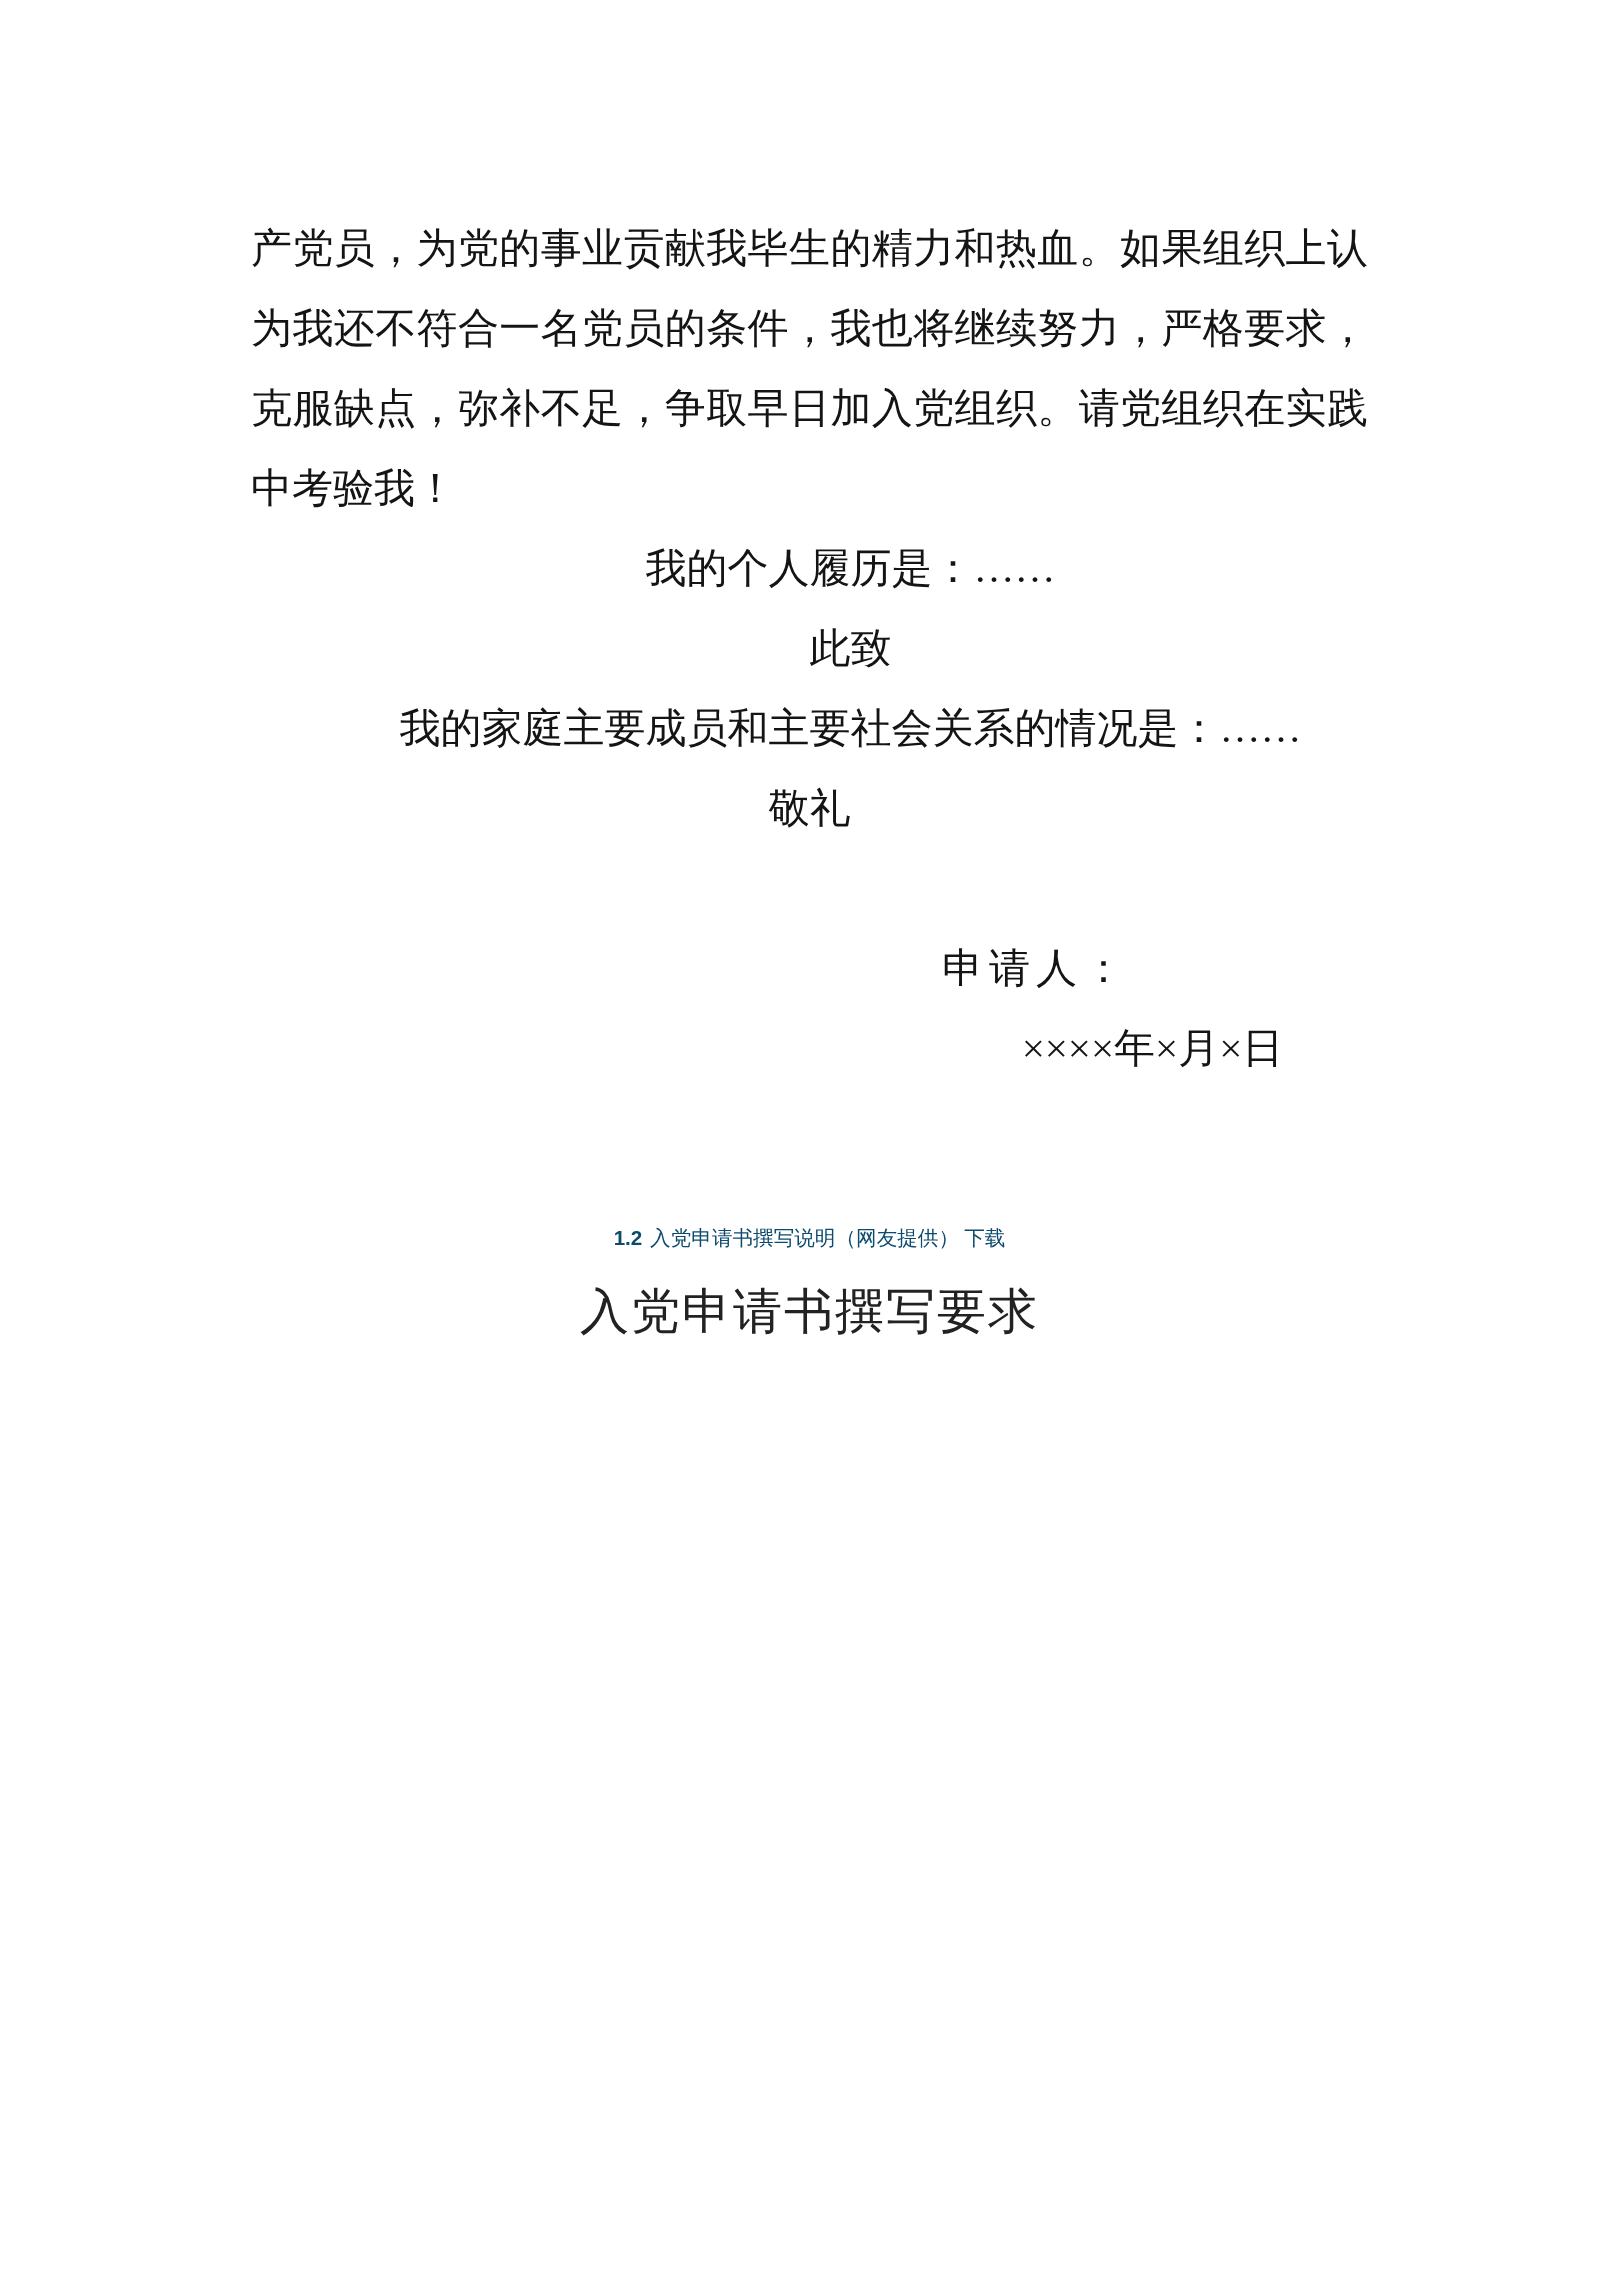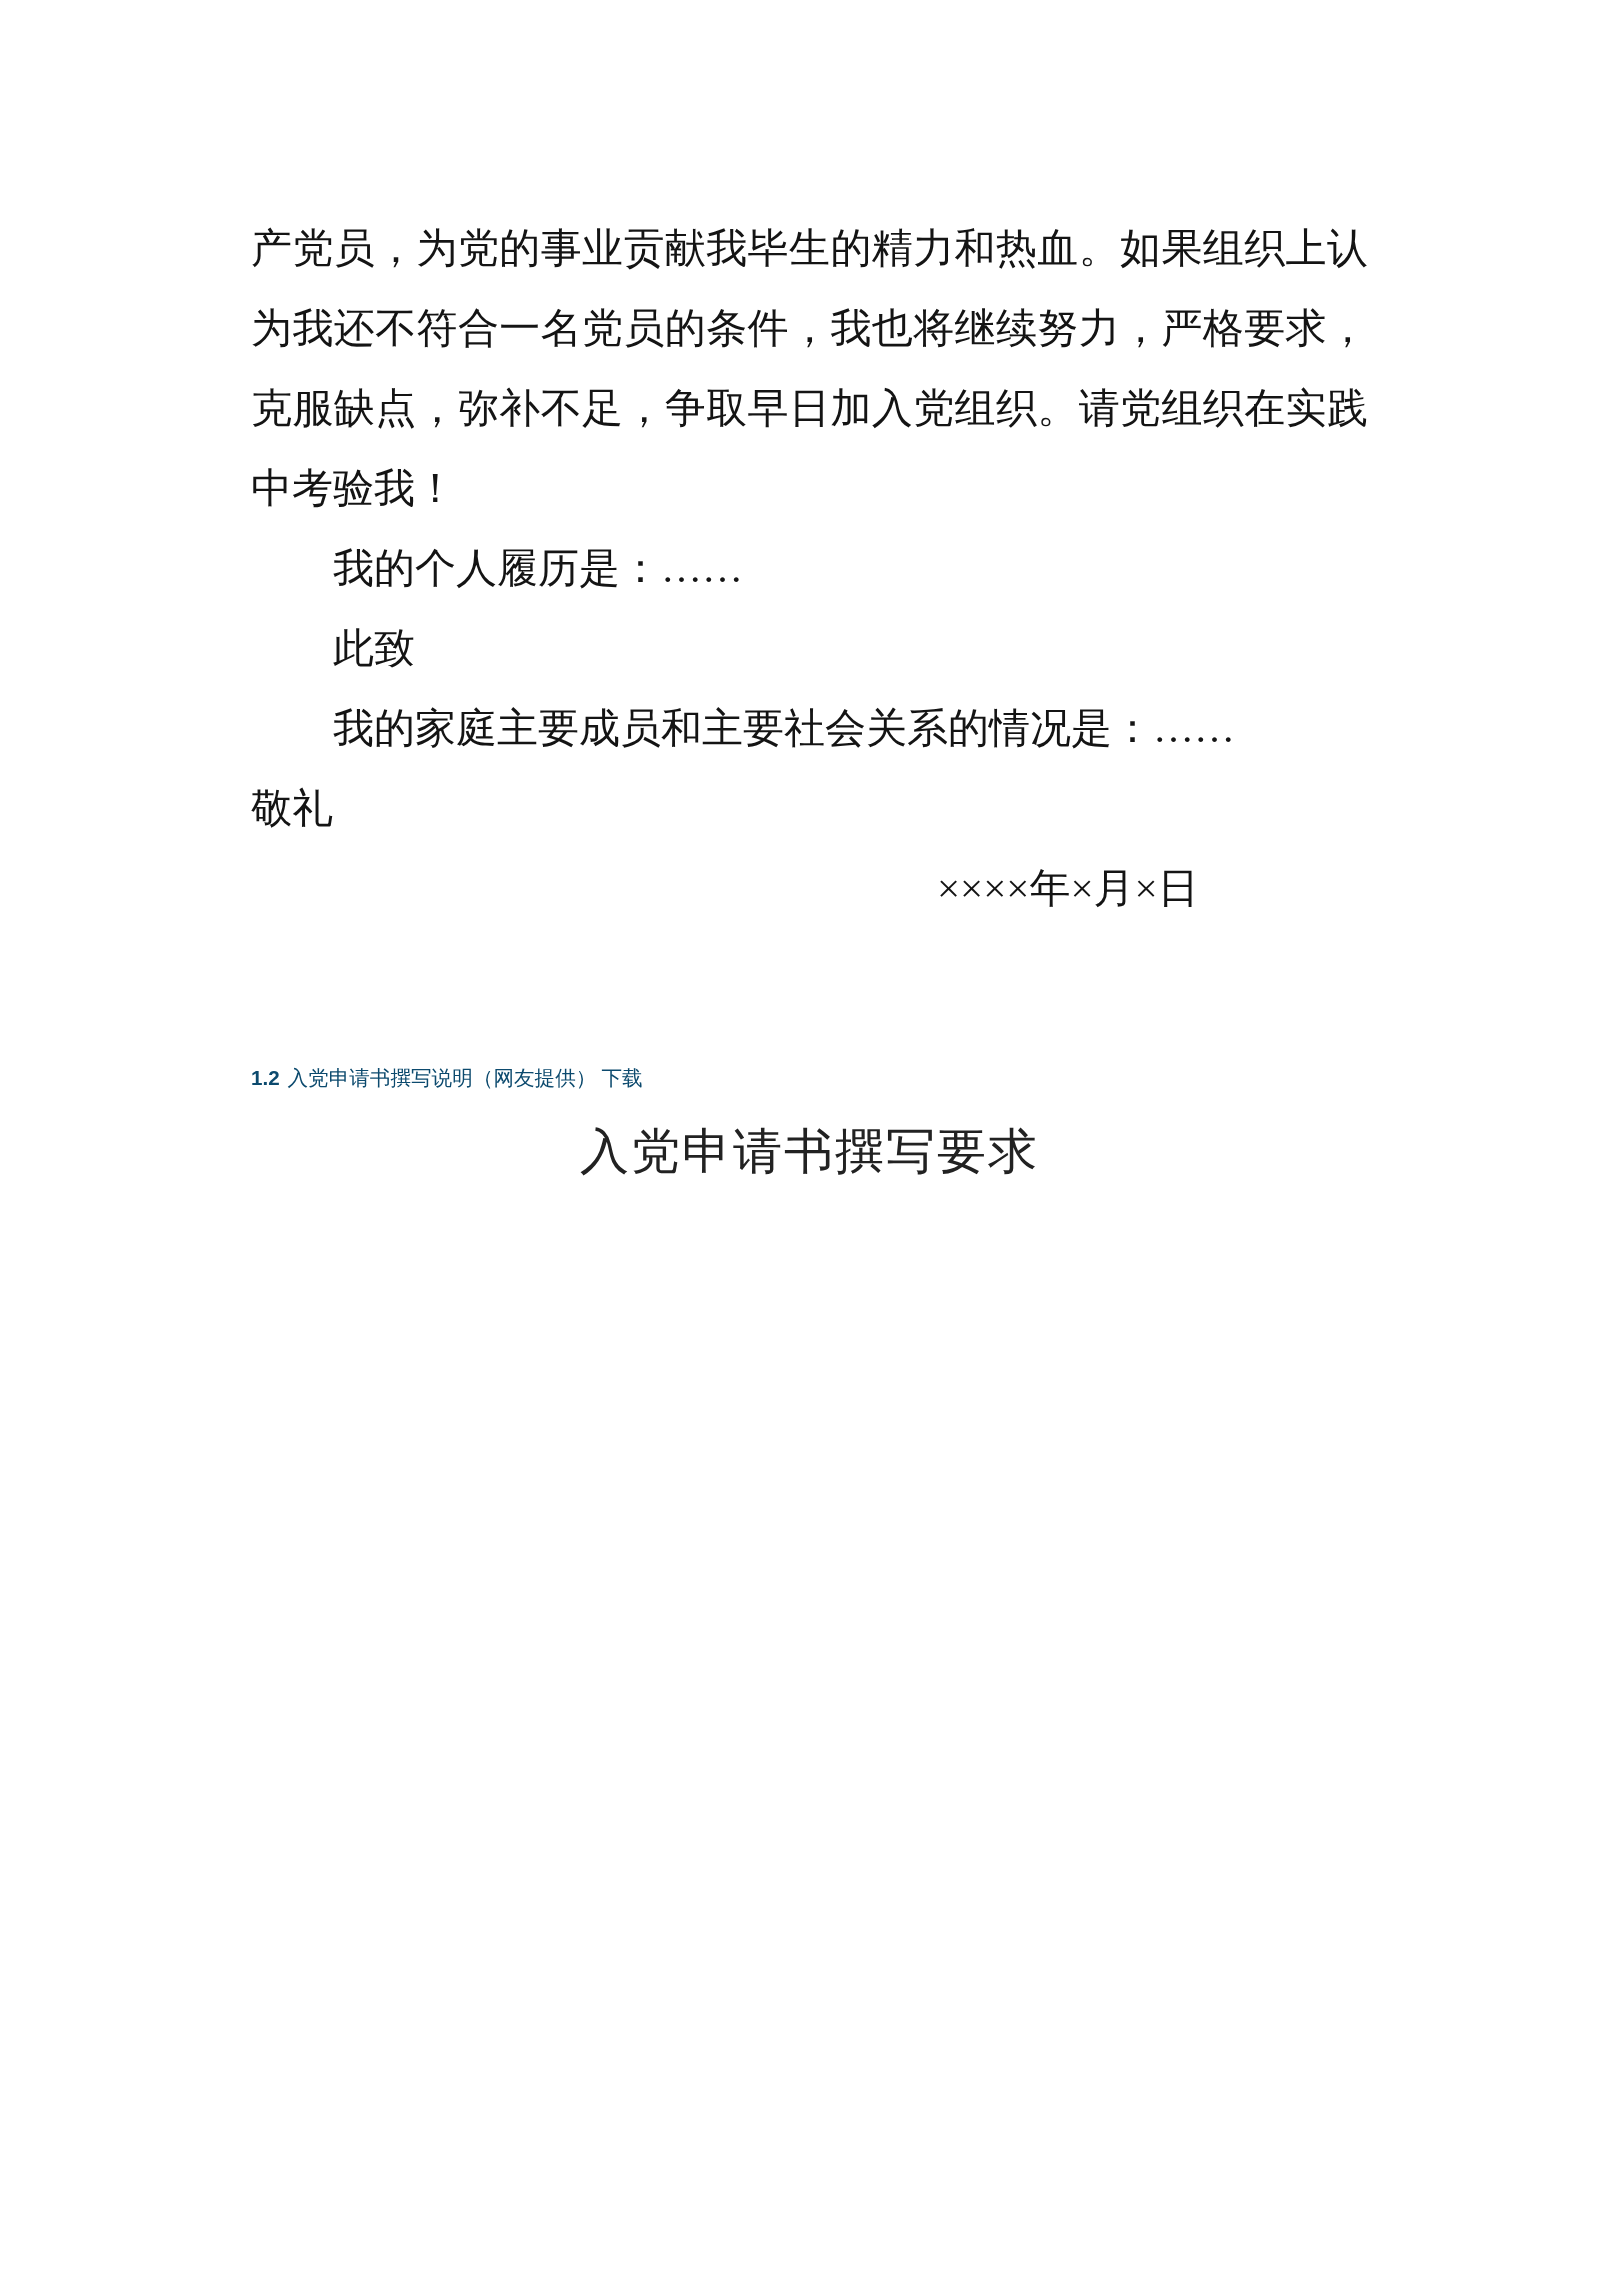--- a/index.html
+++ b/index.html
@@ -10,21 +10,21 @@
   .page {
     position: relative;
     width: 1621px;
     height: 2293px;
     box-sizing: border-box;
     background: #ffffff;
     color: #161616;
     padding: 208px 253px 59px 251px;
     overflow: hidden;
   }
-  p { margin: 0; }
+  p { margin: 0; text-align: center; }
 
   
   .serif {
     font-family: "Liberation Serif", "DejaVu Serif", serif;
     font-size: 41px;
     line-height: 80px;
     color: #141414;
   }
   .justify {
     text-align: justify;
@@ -83,20 +83,21 @@
 <body>
 
 <div class="page">
 
   <section class="serif">
     <p class="justify">产党员，为党的事业贡献我毕生的精力和热血。如果组织上认为我还不符合一名党员的条件，我也将继续努力，严格要求，克服缺点，弥补不足，争取早日加入党组织。请党组织在实践中考验我！</p>
     <p class="indent">我的个人履历是：……</p>
     <p class="indent">此致</p>
     <p class="indent">我的家庭主要成员和主要社会关系的情况是：……</p>
     <p>敬礼</p>
+    <p class="applicant">申请人：</p>
     <p class="dateline">××××年×月×日</p>
   </section>
 
   <p class="caption">
     <span class="num">1.2</span><span>入党申请书撰写说明（网友提供） 下载</span>
   </p>
 
   <h1 class="title">入党申请书撰写要求</h1>
 
 

